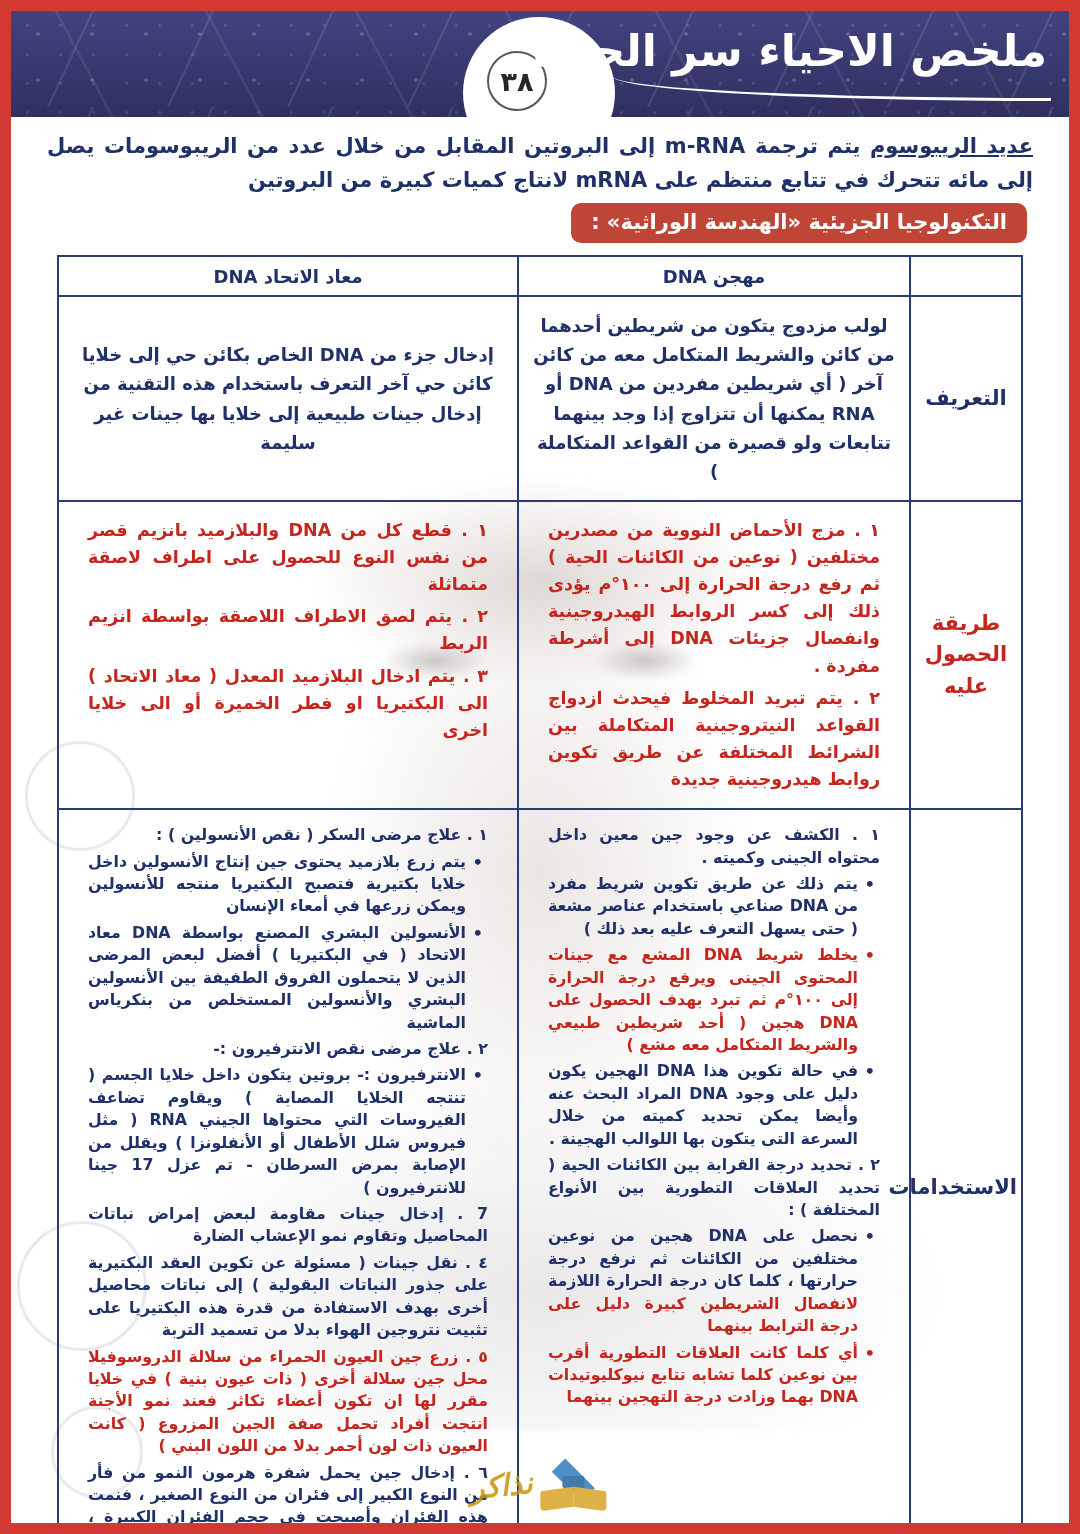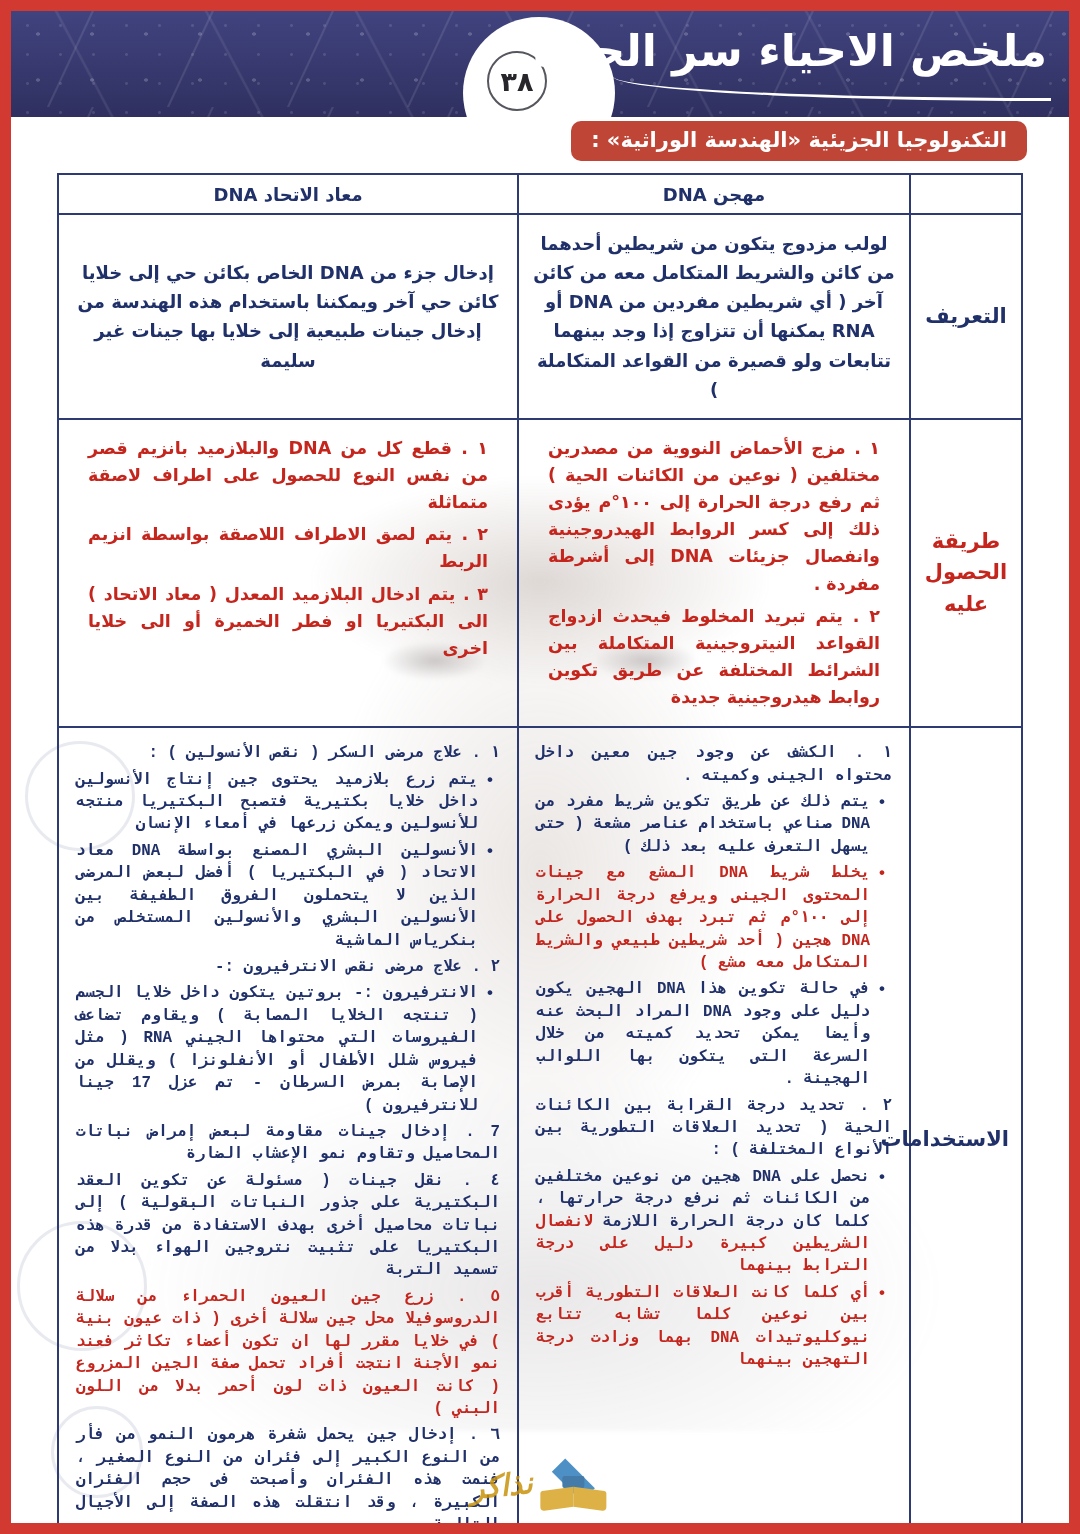--- a/index.html
+++ b/index.html
@@ -59,37 +59,37 @@
   .label-row{padding:4px 42px 6px;text-align:right;}
   .section-label{
     display:inline-block;background:#bf4537;color:#fff;font-weight:bold;
     font-size:21px;padding:7px 20px 9px;border-radius:10px;
   }
 
   
   table.tbl{width:964px;margin:6px auto 0;border-collapse:collapse;table-layout:fixed;background:transparent;}
   .tbl th,.tbl td{border:2px solid var(--border);}
   .colhead{height:40px;text-align:center;color:var(--navy);font-size:18px;font-weight:bold;padding:4px;}
-  .rowlabel{text-align:center;vertical-align:middle;font-size:21px;font-weight:bold;color:var(--navy);padding:12px;line-height:1.5;}
+  .rowlabel{text-align:center;vertical-align:middle;font-size:21px;font-weight:bold;color:var(--navy);padding:4px;line-height:1.5;}
   .rowlabel.red{color:var(--red);border-radius:23px;}
   .cell{vertical-align:top;padding:10px 13px;}
   .p{font-weight:bold;text-align:justify;margin:4px 0;}
   .navy{color:var(--navy);}
   .red{color:var(--red);}
   .bul{position:relative;padding-right:22px;margin-right:8px;}
   .bul::before{content:"•";position:absolute;right:5px;top:0;font-size:1.05em;}
 
   .row-def .cell{vertical-align:middle;text-align:center;font-size:18px;min-height:180px;}
   .row-def .p{line-height:1.62;text-align:center;}
   .row-def{height:188px;}
   .row-method .cell{font-size:17.5px;}
   .row-method .p{line-height:1.55;margin:5px 16px;}
   .row-method{height:262px;}
   .row-uses .cell{font-size:15.8px;}
-  .row-uses .p{line-height:1.42;margin:4px 4px;font-family:Liberation Mono, monospace;}
+  .row-uses .p{line-height:1.42;margin:4px 16px;}
 
   
   .brand{
     position:absolute;left:50%;bottom:10px;transform:translateX(-50%);
     z-index:2;display:flex;align-items:center;gap:4px;opacity:.85;pointer-events:none;
   }
   .brand-icon{display:flex;flex-direction:column;align-items:center;width:74px;}
   .cap{position:relative;width:64px;height:34px;}
   .cap .top{position:absolute;left:50%;top:2px;width:42px;height:42px;background:#2f7dbd;transform:translateX(-50%) rotate(45deg) scale(1,.45);transform-origin:center;}
   .cap .base{position:absolute;left:50%;top:19px;width:22px;height:12px;background:#25659a;transform:translateX(-50%);border-radius:2px;}
@@ -114,20 +114,24 @@
     <div class="title-line"></div>
   </div>
 
   <div class="face-wm"></div>
   <div class="stamp s1"></div>
   <div class="stamp s2"></div>
   <div class="stamp s3"></div>
 
   <div class="content">
 
+    <p class="intro">
+      <span class="lead">عديد الريبوسوم</span>
+      <span>يتم ترجمة m-RNA إلى البروتين المقابل من خلال عدد من الريبوسومات يصل إلى مائه تتحرك في تتابع منتظم على mRNA لانتاج كميات كبيرة من البروتين</span>
+    </p>
 
     <div class="label-row">
       <div class="section-label">التكنولوجيا الجزيئية «الهندسة الوراثية» :</div>
     </div>
 
     <table class="tbl">
       <colgroup>
         <col style="width:112px">
           <col style="width:392px">
           <col style="width:460px">
@@ -139,21 +143,21 @@
         <th class="colhead">مهجن DNA</th>
         <th class="colhead">معاد الاتحاد DNA</th>
       </tr>
 
       <tr class="row-def">
         <th class="rowlabel">التعريف</th>
         <td class="cell">
           <p class="p navy">لولب مزدوج يتكون من شريطين أحدهما من كائن والشريط المتكامل معه من كائن آخر ( أي شريطين مفردين من DNA أو RNA يمكنها أن تتزاوج إذا وجد بينهما تتابعات ولو قصيرة من القواعد المتكاملة )</p>
         </td>
         <td class="cell">
-          <p class="p navy">إدخال جزء من DNA الخاص بكائن حي إلى خلايا كائن حي آخر ويمكننا باستخدام هذه الهندسة من إدخال جينات طبيعية إلى خلايا بها جينات غير سليمة</p>
+          <p class="p navy">إدخال جزء من DNA الخاص بكائن حي إلى خلايا كائن حي آخر التعرف باستخدام هذه التقنية من إدخال جينات طبيعية إلى خلايا بها جينات غير سليمة</p>
         </td>
       </tr>
 
       <tr class="row-method">
         <th class="rowlabel red">طريقة الحصول عليه</th>
         <td class="cell">
           <p class="p num red">١ . مزج الأحماض النووية من مصدرين مختلفين ( نوعين من الكائنات الحية ) ثم رفع درجة الحرارة إلى ١٠٠°م يؤدى ذلك إلى كسر الروابط الهيدروجينية وانفصال جزيئات DNA إلى أشرطة مفردة .</p>
           <p class="p num red">٢ . يتم تبريد المخلوط فيحدث ازدواج القواعد النيتروجينية المتكاملة بين الشرائط المختلفة عن طريق تكوين روابط هيدروجينية جديدة</p>
         </td>
         <td class="cell">

